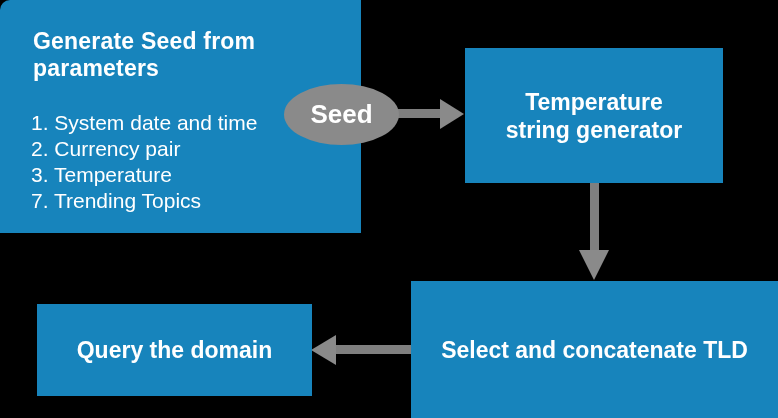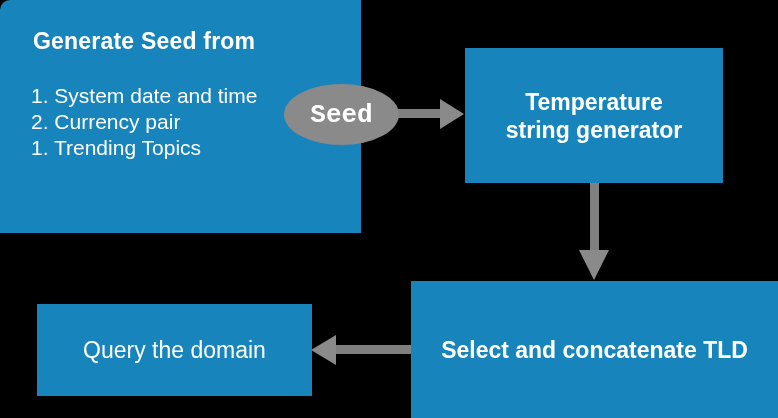--- a/index.html
+++ b/index.html
@@ -36,21 +36,20 @@
     white-space: nowrap;
   }
 
   
   .ellipse {
     position: absolute; left: 284px; top: 84px;
     width: 115px; height: 61px;
     background: var(--gray); border-radius: 50%;
     display: flex; align-items: center; justify-content: center;
     z-index: 2;
-    font-family: Liberation Mono, monospace;
   }
   .ellipse .seed-text { font-size: 26px; font-weight: 700; }
 
   
   .box-generator {
     left: 465px; top: 48px; width: 258px; height: 135px;
     display: flex; flex-direction: column; align-items: center; justify-content: center;
     text-align: center;
   }
   .box-generator .line { font-size: 23px; font-weight: 700; line-height: 28px; }
@@ -61,21 +60,21 @@
     display: flex; flex-direction: row; align-items: center; justify-content: center;
     text-align: center;
   }
   .box-tld .line { font-size: 23px; font-weight: 700; line-height: 28px; white-space: nowrap; }
 
   
   .box-query {
     left: 37px; top: 304px; width: 275px; height: 92px;
     display: flex; align-items: center; justify-content: center;
   }
-  .box-query .line { font-size: 23px; font-weight: 400; }
+  .box-query .line { font-size: 23px; font-weight: 700; }
 
   
   .shaft { position: absolute; background: var(--shaft); }
   .head { position: absolute; width: 0; height: 0; }
 
   
   .shaft-right { left: 393px; top: 109px; width: 48px; height: 9px; }
   .head-right {
     left: 440px; top: 99px;
     border-top: 15px solid transparent;
@@ -102,25 +101,27 @@
   }
 </style>
 </head>
 <body>
 
 <div class="canvas">
 
   <div class="box box-params">
     <div class="title">
       <div>Generate Seed from</div>
+      <div>parameters</div>
     </div>
     <div class="plist">
       <div class="item">1. System date and time</div>
       <div class="item">2. Currency pair</div>
-      <div class="item">1. Trending Topics</div>
+      <div class="item">3. Temperature</div>
+      <div class="item">7. Trending Topics</div>
     </div>
   </div>
 
   <div class="ellipse">
     <span class="seed-text">Seed</span>
   </div>
 
   <div class="shaft shaft-right"></div>
   <div class="head head-right"></div>
 

